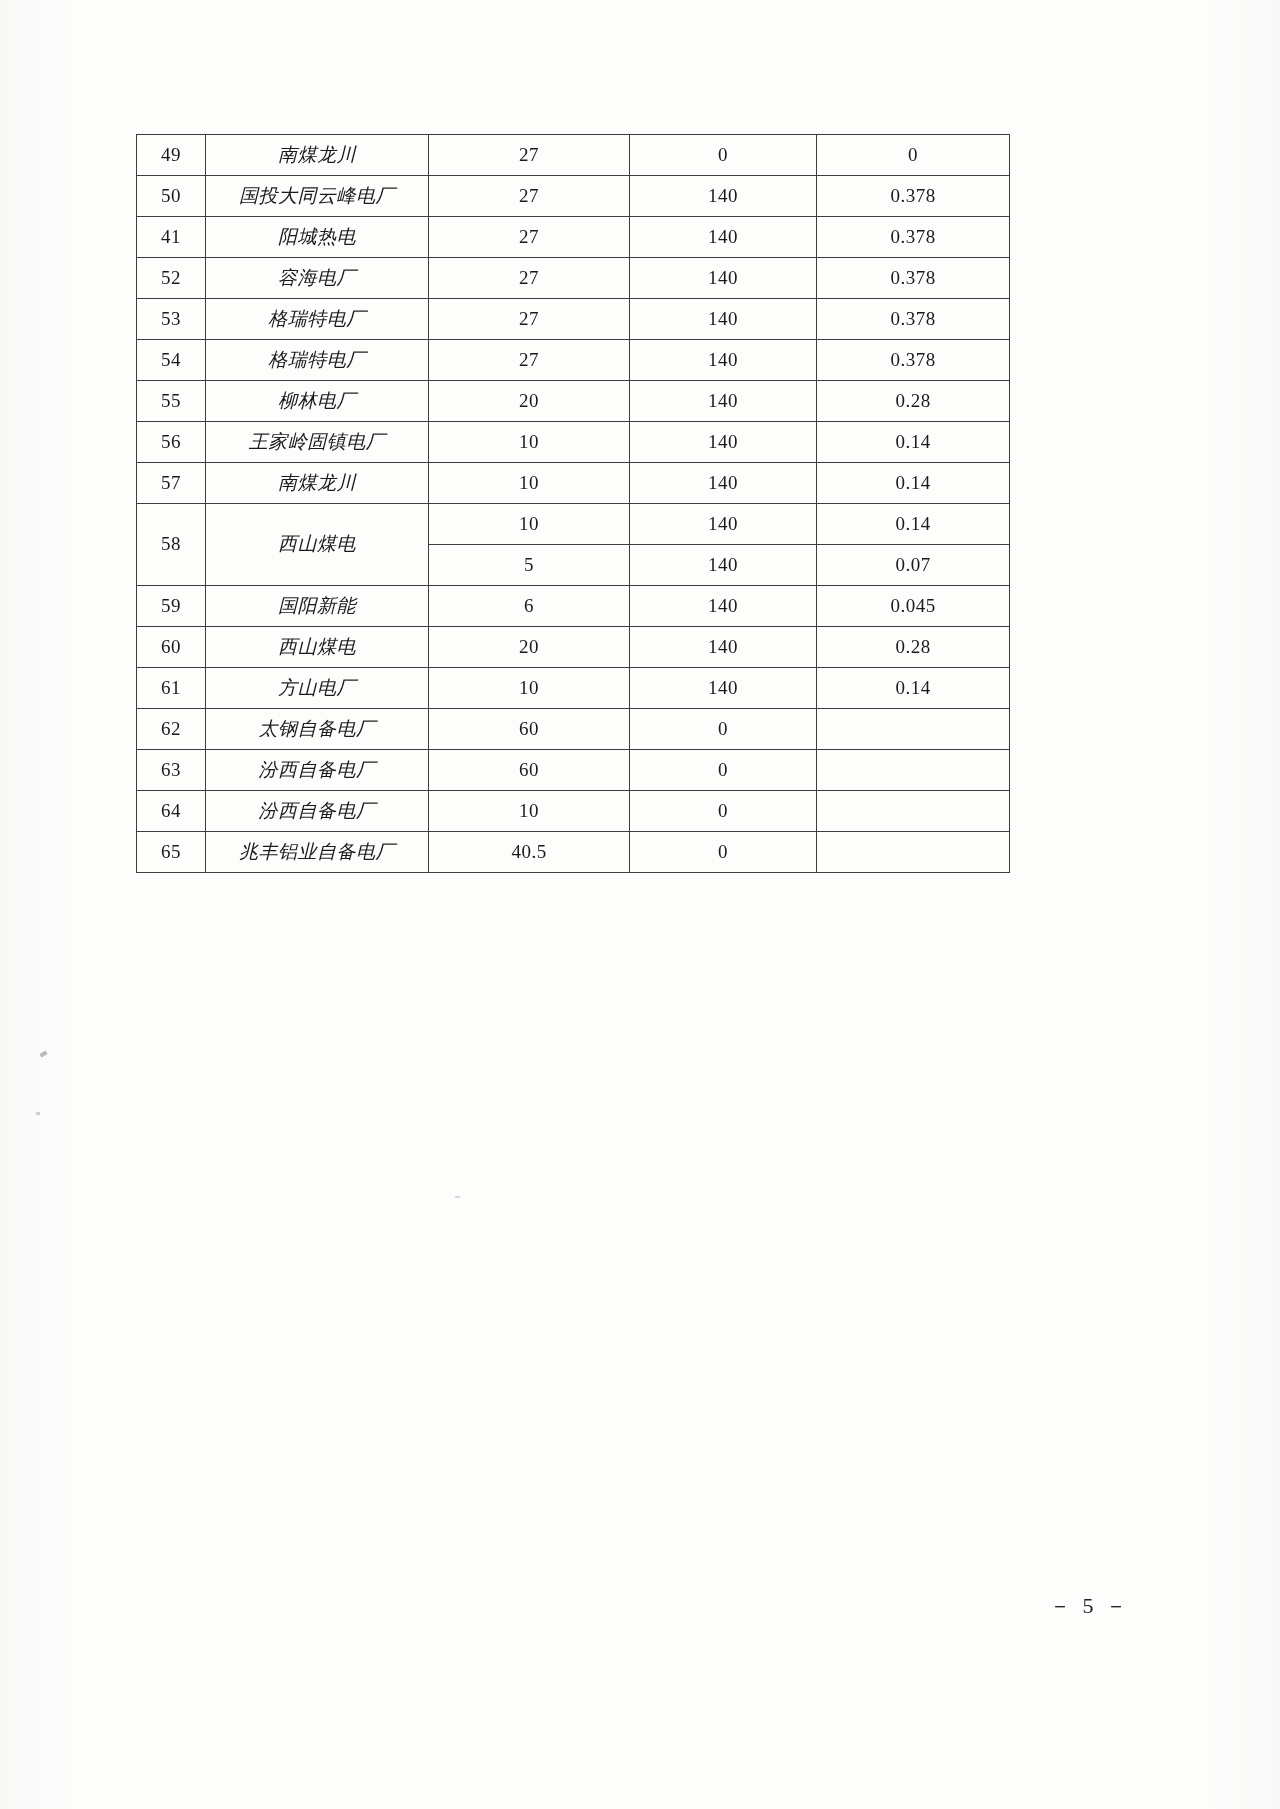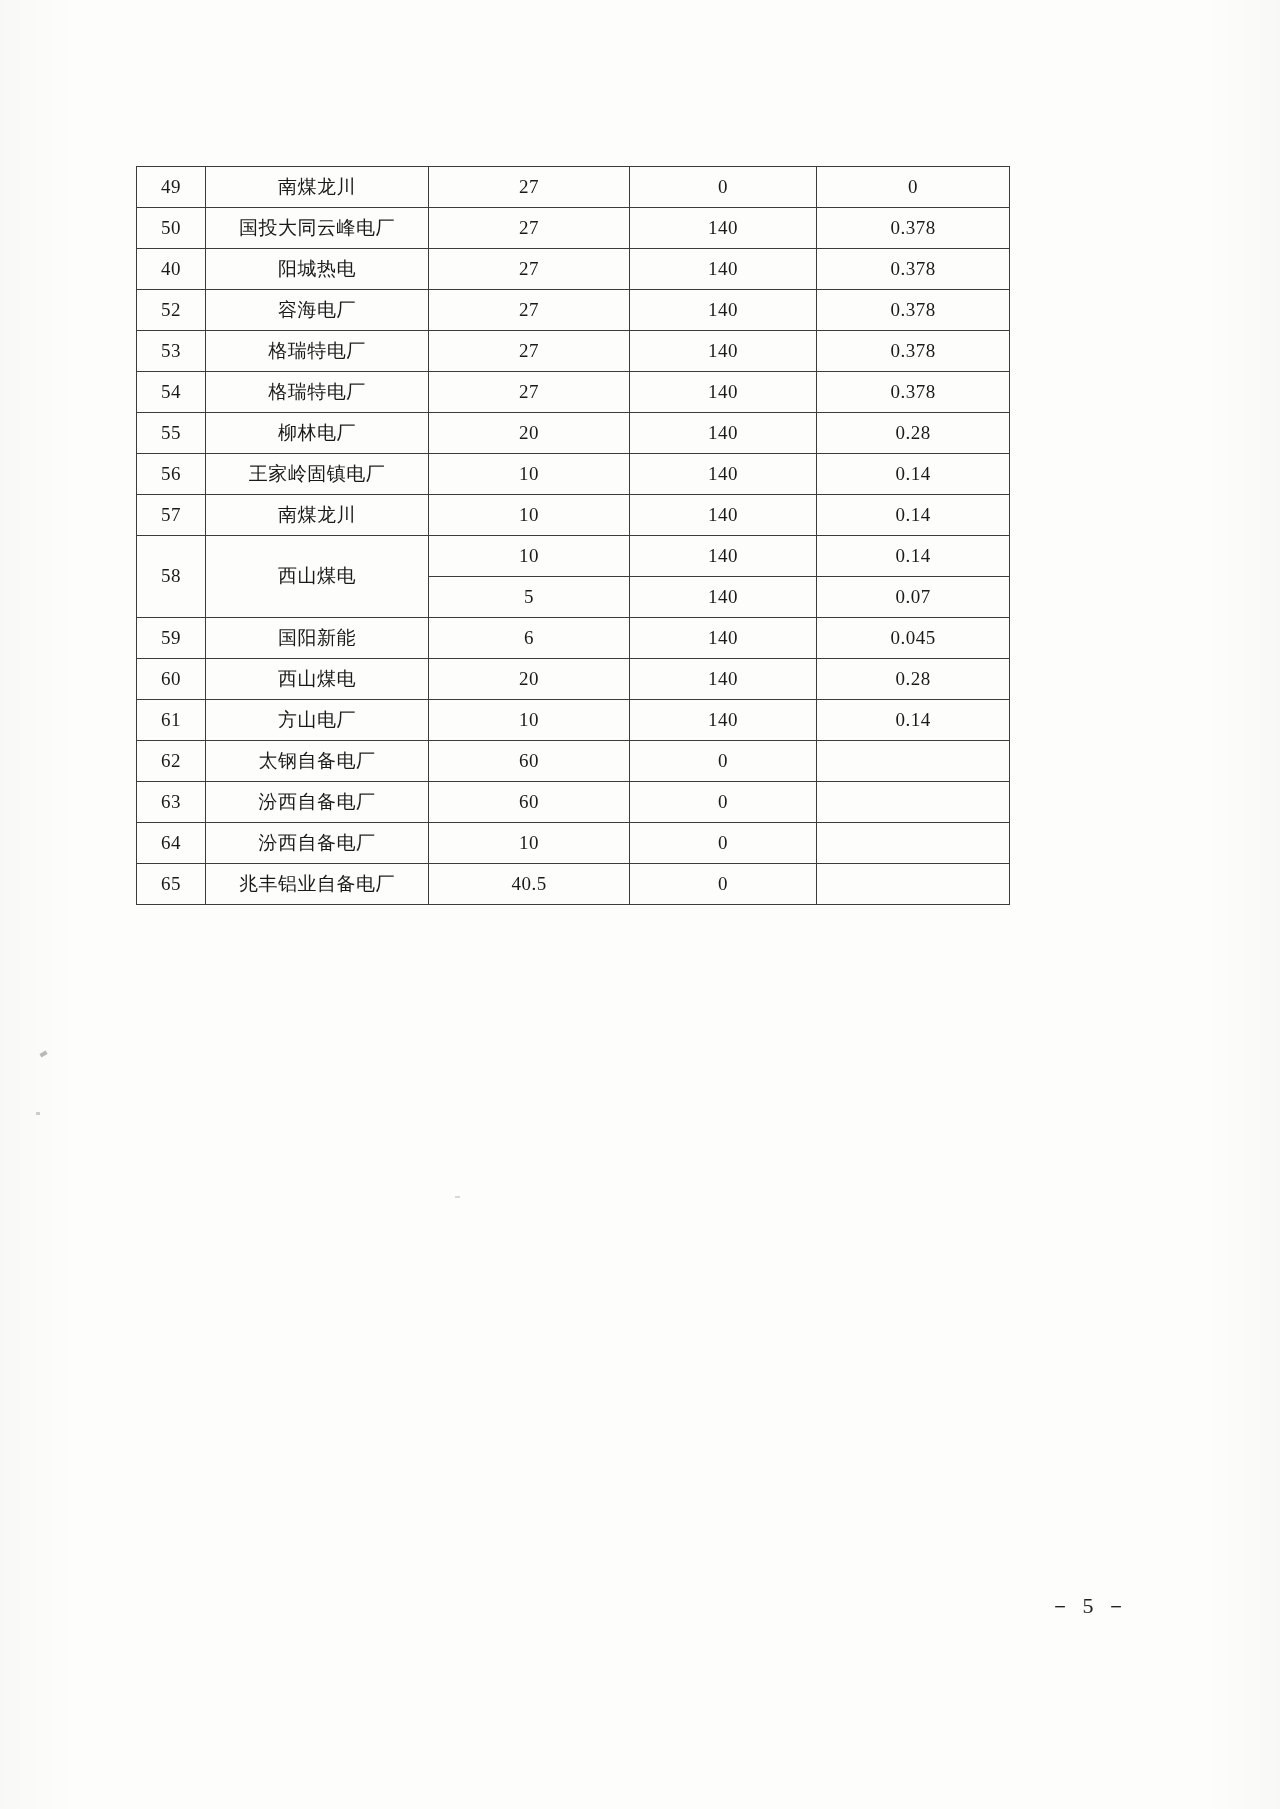--- a/index.html
+++ b/index.html
@@ -32,38 +32,38 @@
   .table-wrap {
     position: absolute;
     left: 136px;
     top: 134px;
     width: 848px;
   }
   table.doc-table {
     border-collapse: collapse;
     width: 100%;
     table-layout: fixed;
-    margin-top: 32px;
   }
   table.doc-table td {
     border: 1px solid #3c3c3c;
     height: 40px;
     text-align: center;
     vertical-align: middle;
     font-size: 19px;
     font-family: "Liberation Serif", serif;
     letter-spacing: 0.5px;
     padding: 0 2px;
     line-height: 1.2;
   }
   td.col-idx { width: 64px; }
   td.col-name {
     width: 218px;
     font-size: 20px;
     letter-spacing: 2px;
+    font-style: italic;
   }
   td.col-a { width: 196px; }
   td.col-b { width: 182px; }
   td.col-c { width: 188px; }
   td.num {
     font-family: "Liberation Serif", serif;
     letter-spacing: 1.2px;
   }
   .page-number {
     position: absolute;
@@ -98,21 +98,21 @@
             <td class="col-c num">0</td>
           </tr>
           <tr>
             <td class="col-idx num">50</td>
             <td class="col-name">国投大同云峰电厂</td>
             <td class="col-a num">27</td>
             <td class="col-b num">140</td>
             <td class="col-c num">0.378</td>
           </tr>
           <tr>
-            <td class="col-idx num">40</td>
+            <td class="col-idx num">41</td>
             <td class="col-name">阳城热电</td>
             <td class="col-a num">27</td>
             <td class="col-b num">140</td>
             <td class="col-c num">0.378</td>
           </tr>
           <tr>
             <td class="col-idx num">52</td>
             <td class="col-name">容海电厂</td>
             <td class="col-a num">27</td>
             <td class="col-b num">140</td>

